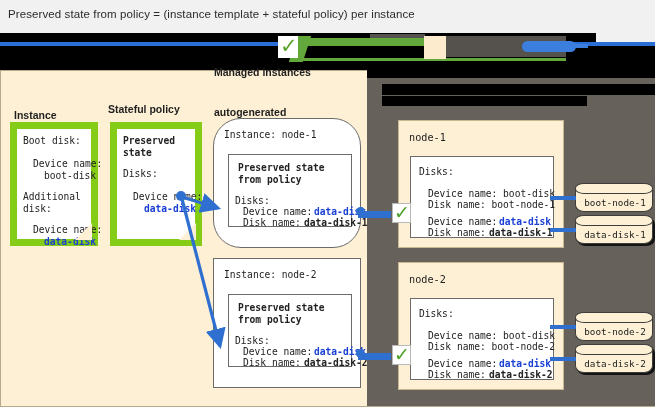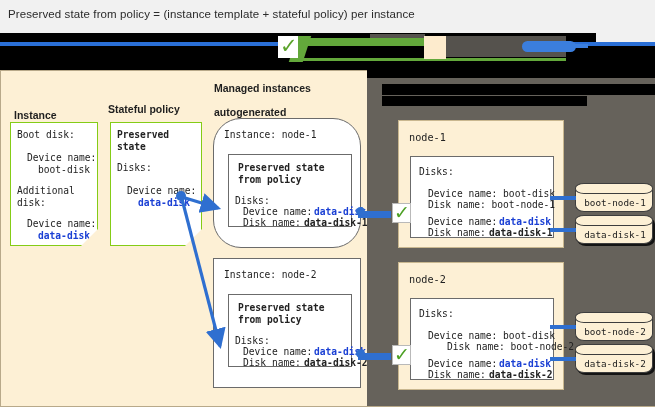--- a/index.html
+++ b/index.html
@@ -151,21 +151,21 @@
     white-space: pre-line;
   }
   .col-head.sub {
     font-weight: normal;
   }
 
   
   .note {
     position: absolute;
     background: #ffffff;
-    border: 1px solid #84cc16;
+    border: 7px solid #84cc16;
     box-sizing: border-box;
   }
   .note-fold {
     position: absolute;
     right: -1px; bottom: -1px;
     width: 16px; height: 16px;
     background: #bdbdb5;
     clip-path: polygon(100% 0, 100% 100%, 0 100%);
     border-right: 1px solid #4b4b4b;
     border-bottom: 1px solid #4b4b4b;
@@ -308,21 +308,21 @@
 
   <div class="dark-panel">
     <div class="redact-bar" style="left:0;top:0;width:288px;height:8px;"></div>
     <div class="redact-bar" style="left:15px;top:14px;width:273px;height:11px;"></div>
     <div class="redact-bar" style="left:15px;top:26px;width:205px;height:10px;"></div>
   </div>
 
   <div class="col-head" style="left:14px;top:86px;margin-top:23px;">Instance
 template</div>
   <div class="col-head" style="left:108px;top:103px;">Stateful policy</div>
-  <div class="col-head" style="left:214px;top:82px;">Managed instances</div>
+  <div class="col-head" style="left:214px;top:66px;">Managed instances</div>
   <div class="col-head" style="left:214px;top:106px;">autogenerated</div>
 
   <div class="note" style="left:10px;top:122px;width:88px;height:124px;">
     <div class="mono" style="position:absolute;left:6px;top:6px;">Boot disk:</div>
     <div class="mono" style="position:absolute;left:16px;top:29px;">Device name:</div>
     <div class="mono" style="position:absolute;left:27px;top:41px;">boot-disk</div>
     <div class="mono" style="position:absolute;left:6px;top:62px;">Additional</div>
     <div class="mono" style="position:absolute;left:6px;top:74px;">disk:</div>
     <div class="mono" style="position:absolute;left:16px;top:95px;">Device name:</div>
     <div class="mono blue" style="position:absolute;left:27px;top:107px;">data-disk</div>
@@ -377,21 +377,21 @@
       <div class="mono" style="position:absolute;left:17px;top:70px;">Disk name:</div>
       <div class="mono bold" style="position:absolute;left:78px;top:70px;">data-disk-1</div>
     </div>
   </div>
 
   <div class="node-card" style="left:398px;top:262px;width:166px;height:128px;">
     <div class="mono" style="position:absolute;left:10px;top:11px;font-size:10.2px;">node-2</div>
     <div class="inner-box" style="left:11px;top:35px;width:144px;height:82px;">
       <div class="mono" style="position:absolute;left:8px;top:9px;">Disks:</div>
       <div class="mono" style="position:absolute;left:17px;top:31px;">Device name: boot-disk</div>
-      <div class="mono" style="position:absolute;left:17px;top:42px;margin-left:19px;">Disk name: boot-node-2</div>
+      <div class="mono" style="position:absolute;left:17px;top:42px;">Disk name: boot-node-2</div>
       <div class="mono" style="position:absolute;left:17px;top:59px;">Device name:</div>
       <div class="mono blue" style="position:absolute;left:88px;top:59px;">data-disk</div>
       <div class="mono" style="position:absolute;left:17px;top:70px;">Disk name:</div>
       <div class="mono bold" style="position:absolute;left:78px;top:70px;">data-disk-2</div>
     </div>
   </div>
 
   <div class="cyl" style="left:575px;top:183px;">
     <div class="cyl-top"></div>
     <div class="cyl-label">boot-node-1</div>

